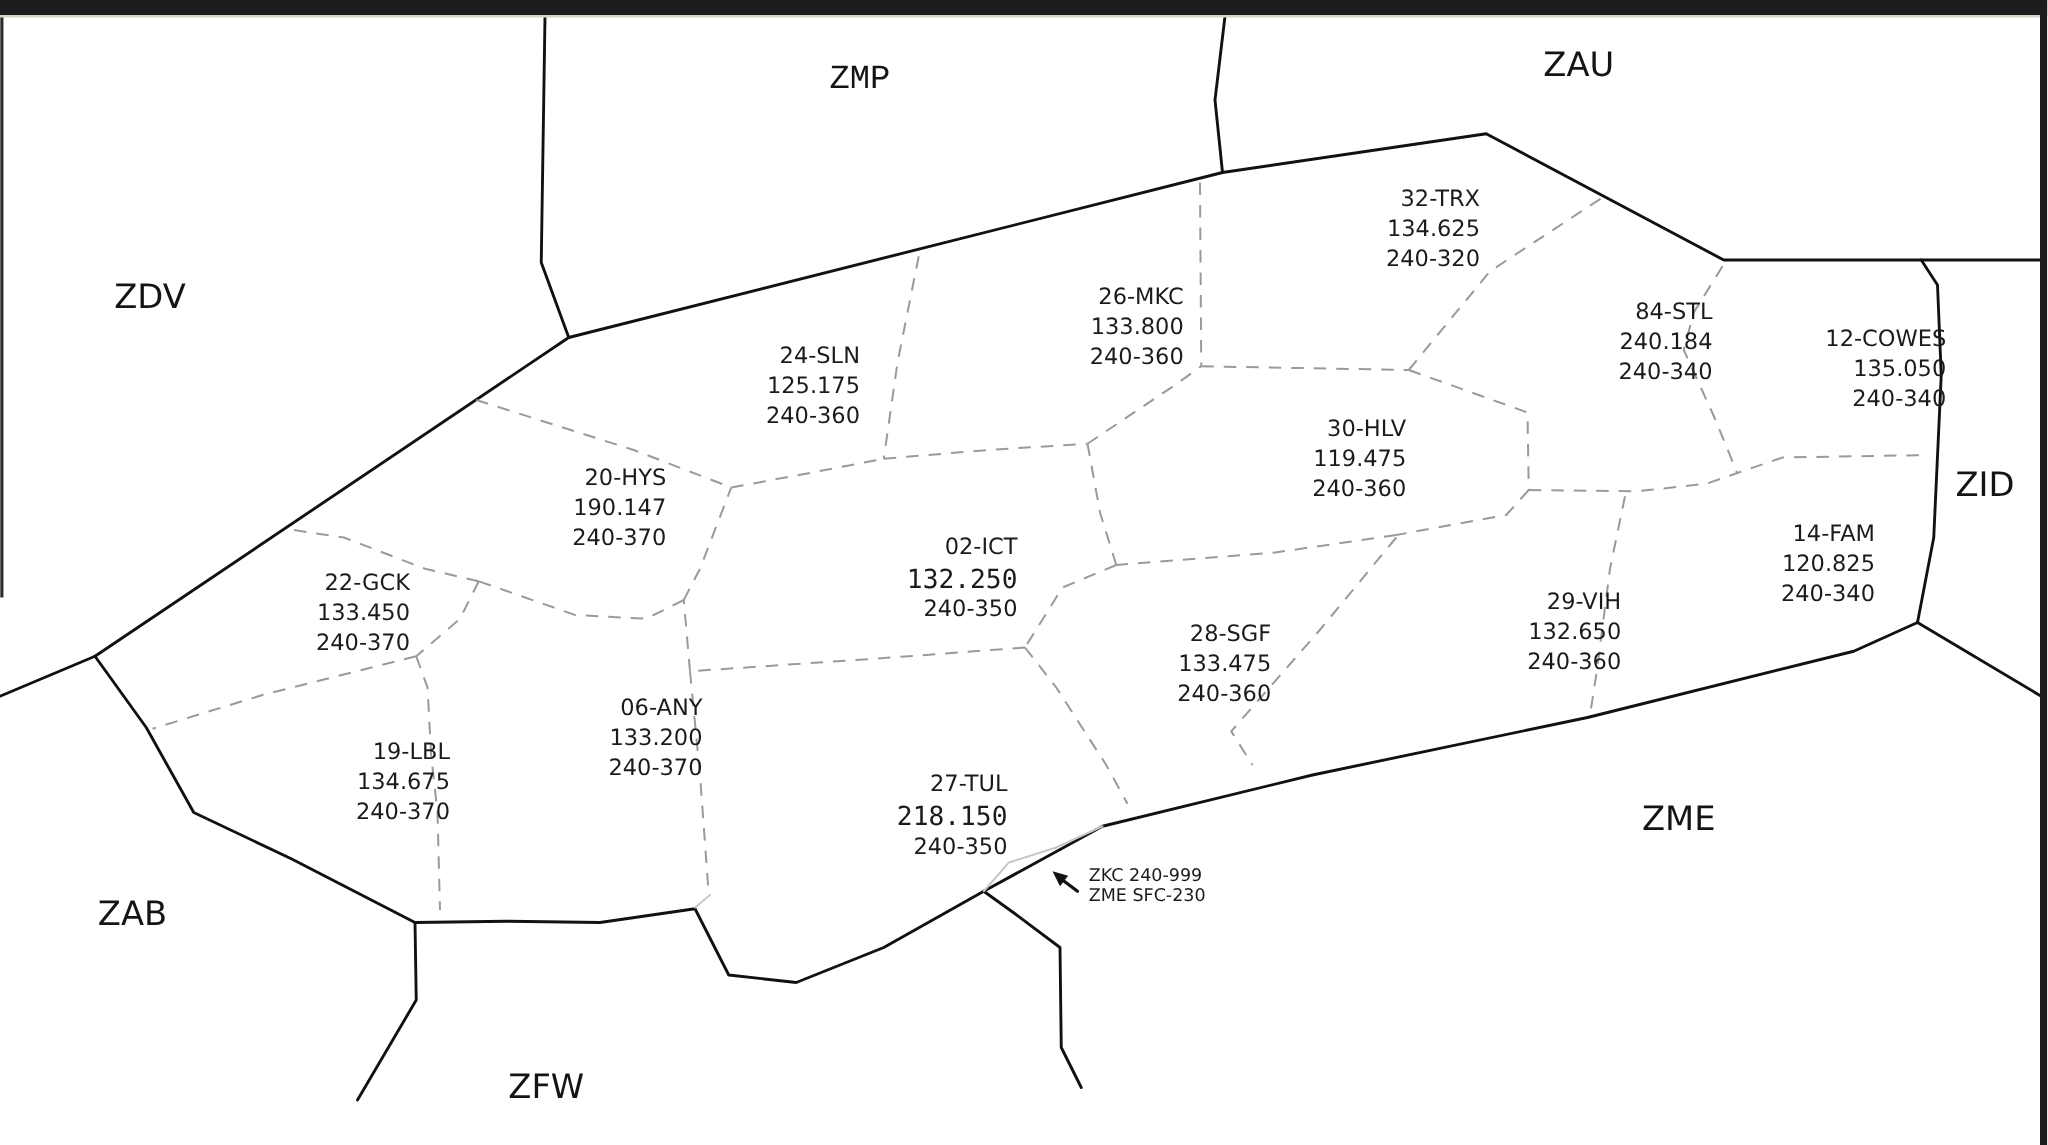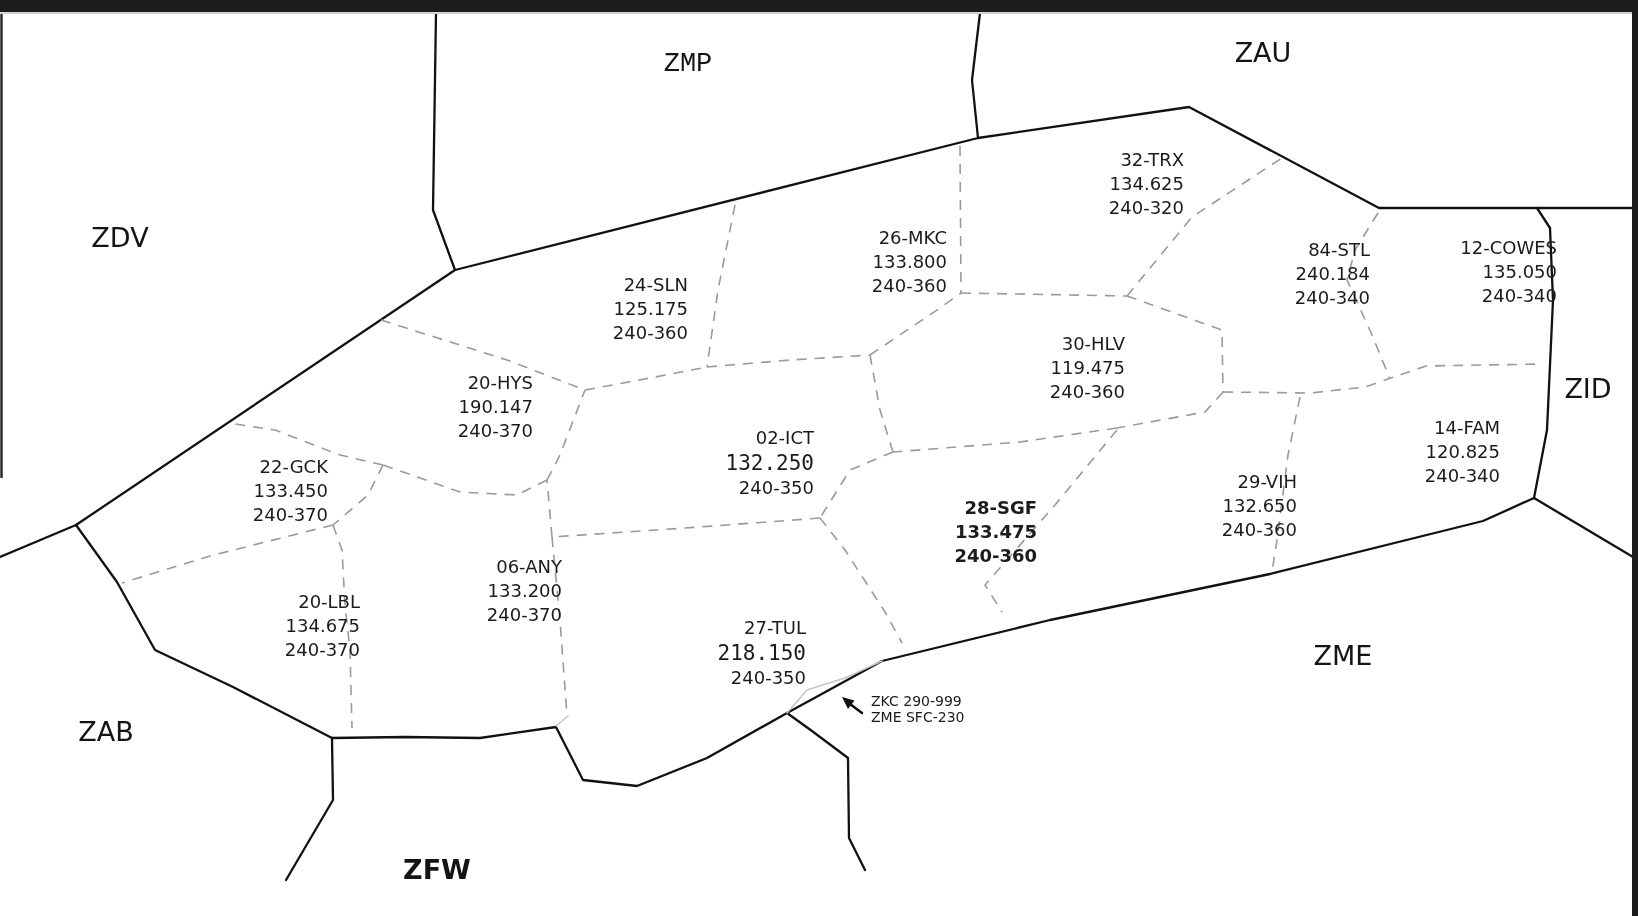--- a/index.html
+++ b/index.html
@@ -109,21 +109,21 @@
       <div class="sector" style="left: 1084px; top: 148px;">
         <div class="s-name">32-TRX</div>
         <div class="s-freq">134.625</div>
         <div class="s-range">240-320</div>
       </div>
       <div class="sector" style="left: 1270px; top: 238px;">
         <div class="s-name">84-STL</div>
         <div class="s-freq">240.184</div>
         <div class="s-range">240-340</div>
       </div>
-      <div class="sector" style="left: 1457px; top: 236px;">
+      <div class="sector" style="left: 1457px; top: 260px;">
         <div class="s-name">12-COWES</div>
         <div class="s-freq">135.050</div>
         <div class="s-range">240-340</div>
       </div>
       <div class="sector" style="left: 433px; top: 371px;">
         <div class="s-name">20-HYS</div>
         <div class="s-freq">190.147</div>
         <div class="s-range">240-370</div>
       </div>
       <div class="sector" style="left: 1025px; top: 332px;">
@@ -144,47 +144,47 @@
       <div class="sector" style="left: 1400px; top: 416px;">
         <div class="s-name">14-FAM</div>
         <div class="s-freq">120.825</div>
         <div class="s-range">240-340</div>
       </div>
       <div class="sector" style="left: 1197px; top: 470px;">
         <div class="s-name">29-VIH</div>
         <div class="s-freq">132.650</div>
         <div class="s-range">240-360</div>
       </div>
-      <div class="sector" style="left: 937px; top: 496px; font-weight: bold;">
+      <div class="sector" style="left: 917px; top: 496px;">
         <div class="s-name">28-SGF</div>
         <div class="s-freq">133.475</div>
         <div class="s-range">240-360</div>
       </div>
       <div class="sector" style="left: 462px; top: 555px;">
         <div class="s-name">06-ANY</div>
         <div class="s-freq">133.200</div>
         <div class="s-range">240-370</div>
       </div>
       <div class="sector" style="left: 260px; top: 590px;">
-        <div class="s-name">20-LBL</div>
+        <div class="s-name">19-LBL</div>
         <div class="s-freq">134.675</div>
         <div class="s-range">240-370</div>
       </div>
       <div class="sector" style="left: 706px; top: 616px;">
         <div class="s-name">27-TUL</div>
         <div class="s-freq-mono">218.150</div>
         <div class="s-range">240-350</div>
       </div>
       <div class="artcc" style="left: 120px; top: 223px;">ZDV</div>
       <div class="artcc" style="left: 688px; top: 49px; font-family: Liberation Mono, monospace;">ZMP</div>
       <div class="artcc" style="left: 1263px; top: 38px;">ZAU</div>
       <div class="artcc" style="left: 1588px; top: 374px;">ZID</div>
       <div class="artcc" style="left: 1343px; top: 641px;">ZME</div>
       <div class="artcc" style="left: 106px; top: 717px;">ZAB</div>
-      <div class="artcc" style="left: 437px; top: 855px; font-weight: bold;">ZFW</div>
+      <div class="artcc" style="left: 437px; top: 855px;">ZFW</div>
     </div>
 
   <div class="annotation">
-    <div>ZKC 290-999</div>
+    <div>ZKC 240-999</div>
     <div>ZME SFC-230</div>
   </div>
 
 </div>
 
 </body></html>

